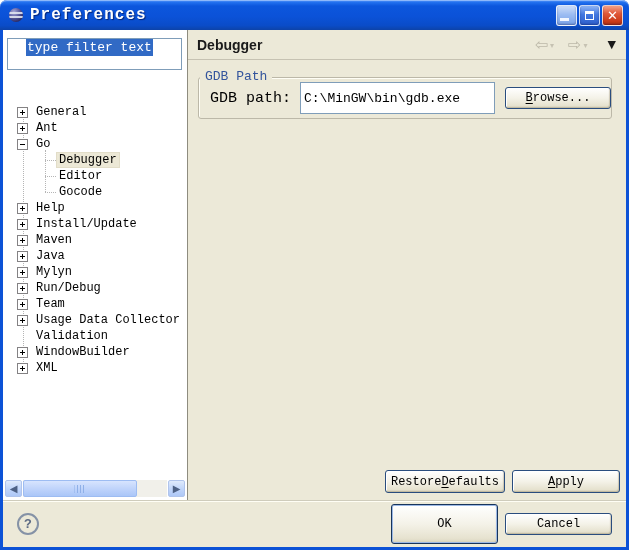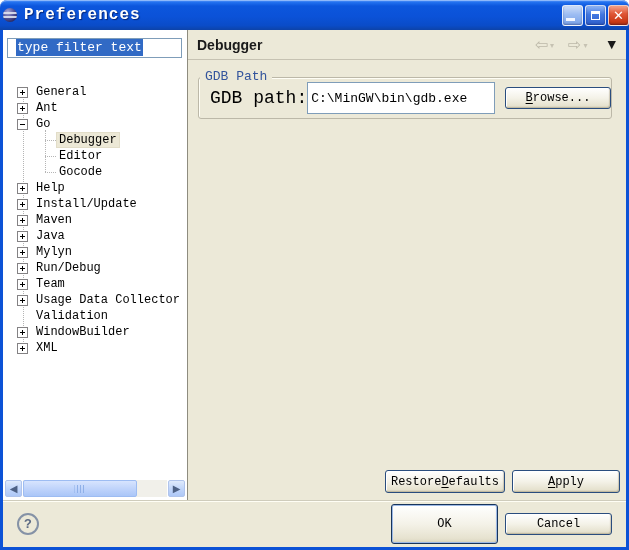--- a/index.html
+++ b/index.html
@@ -11,21 +11,21 @@
     background:#0c52d6;
     border-radius:7px 7px 0 0;
     padding:30px 3px 3px 3px;
   }
 
   
   .titlebar {
     position:absolute; top:0; left:0; right:0; height:30px;
     border-radius:7px 7px 0 0;
     background:linear-gradient(180deg,#5e9bfa 0%,#2270ee 8%,#0c56dd 20%,#0b52d8 55%,#0a4cc8 85%,#0d43a8 100%);
-    display:flex; align-items:center; padding:0 0;
+    display:flex; align-items:center; padding:0 6px;
     box-shadow:inset 0 1px 0 rgba(255,255,255,.35);
   }
   .app-icon { width:16px; height:16px; position:relative; margin:0 6px 0 2px; flex:none; }
   .app-icon .orb {
     position:absolute; inset:1px; border-radius:50%;
     background:radial-gradient(circle at 35% 28%,#a8a8d8 0%,#55559a 45%,#26265e 80%,#14143a 100%);
     overflow:hidden;
   }
   .app-icon .stripe { position:absolute; left:0; right:0; height:2px; background:#dfe2ee; opacity:.9; }
   .app-icon .s1 { top:4px; } .app-icon .s2 { top:8px; }
@@ -51,23 +51,23 @@
   .client { width:623px; height:517px; background:#ece9d8; display:flex; flex-direction:column; }
   .main { flex:1; display:flex; min-height:0; }
 
   
   .sidebar {
     width:185px; flex:none; background:#fff;
     border-right:1px solid #8e8c7f;
     display:flex; flex-direction:column;
   }
   .filter-box {
-    margin:8px 5px 8px 4px; height:20px;
+    margin:8px 5px 16px 4px; height:32px;
     border:1px solid #7f9db9; background:#fff;
-    font-size:13px; line-height:18px; padding-left:8px;
+    font-size:13px; line-height:18px; padding-left:18px;
     white-space:nowrap; overflow:hidden;
   }
   .filter-box .sel { background:#316ac5; color:#fff; padding:1px 1px; }
 
   .tree { flex:1; margin-top:18px; position:relative; overflow:hidden; }
   .vline { position:absolute; left:20px; top:8px; height:256px; border-left:1px dotted #b5b5b5; }
   .vline2 { position:absolute; left:42px; top:46px; height:42px; border-left:1px dotted #b5b5b5; }
   .trow { height:16px; display:flex; align-items:center; position:relative; cursor:default; }
   .exp {
     width:11px; height:11px; margin-left:14px; flex:none; position:relative;
@@ -117,21 +117,21 @@
   .groupbox {
     position:relative; height:42px;
     border:1px solid #bcb8a8; border-radius:3px;
     box-shadow:inset 1px 1px 0 #fffef5;
   }
   .grouplabel {
     position:absolute; top:-9px; left:1px; background:#ece9d8;
     padding:0 5px; font-size:13px; color:#33549c; white-space:nowrap;
   }
   .fieldrow { display:flex; align-items:center; height:100%; padding-left:11px; }
-  .flabel { font-size:18px; white-space:nowrap; }
+  .flabel { font-size:15px; margin-right:9px; white-space:nowrap; }
   .finput {
     width:196px; height:32px; border:1px solid #7f9db9; background:#fff;
     font-family:"Liberation Mono","DejaVu Sans Mono",monospace;
     font-size:13px; padding:0 3px; color:#000;
   }
   
   .xpbtn {
     border:1px solid #2a4d7e; border-radius:3px;
     background:linear-gradient(180deg,#ffffff 0%,#f4f2e8 50%,#e6e2cf 88%,#d8d3bd 100%);
     box-shadow:inset -1px -1px 1px rgba(150,140,110,.4), inset 1px 1px 0 #fff;

